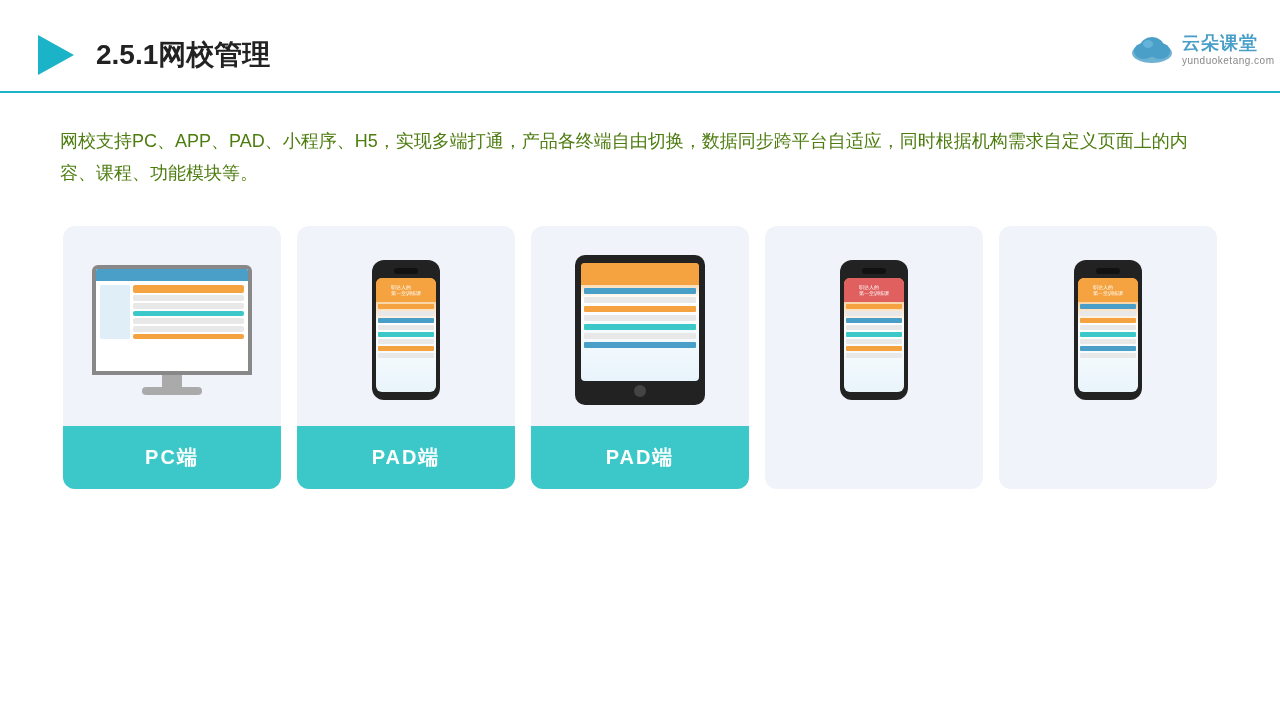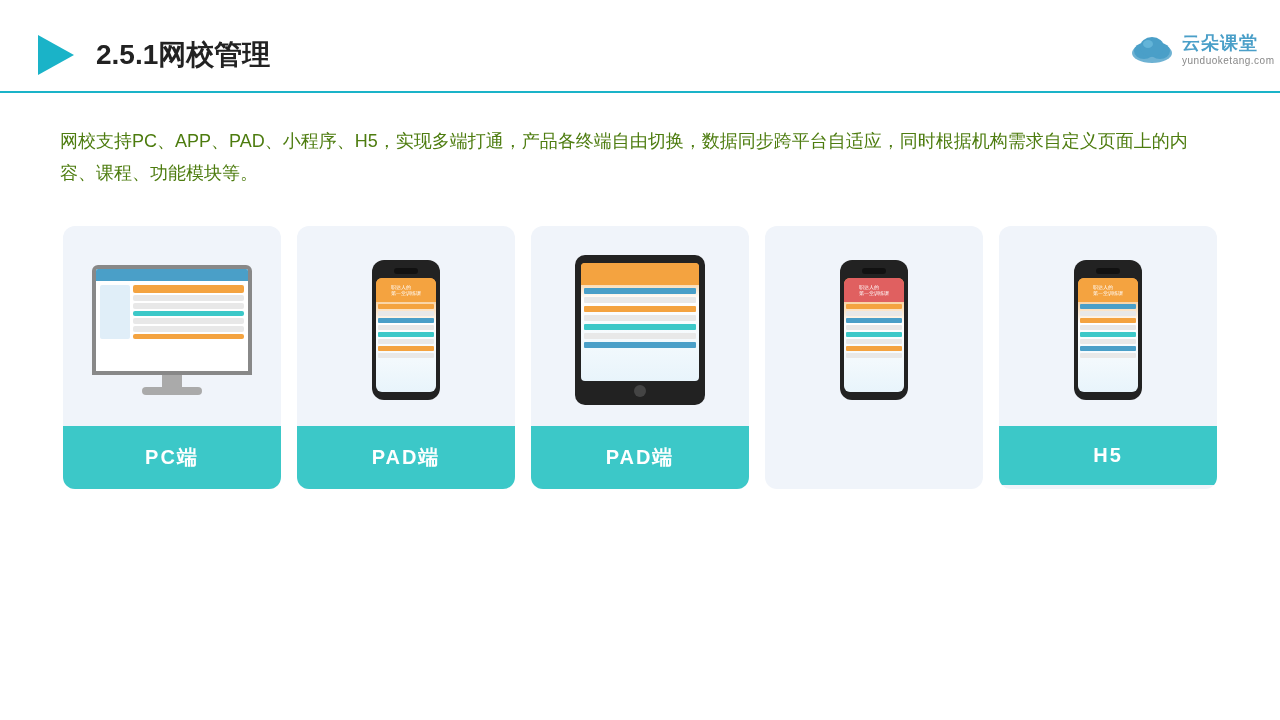--- a/index.html
+++ b/index.html
@@ -428,16 +428,15 @@
               <div class="phone-content-row"></div>
               <div class="phone-content-row green"></div>
               <div class="phone-content-row"></div>
               <div class="phone-content-row blue"></div>
               <div class="phone-content-row"></div>
             </div>
           </div>
         </div>
       </div>
     </div>
-    <div class="card-label">H5</div>
   </div>
 
 </div>
 
 </body></html>

